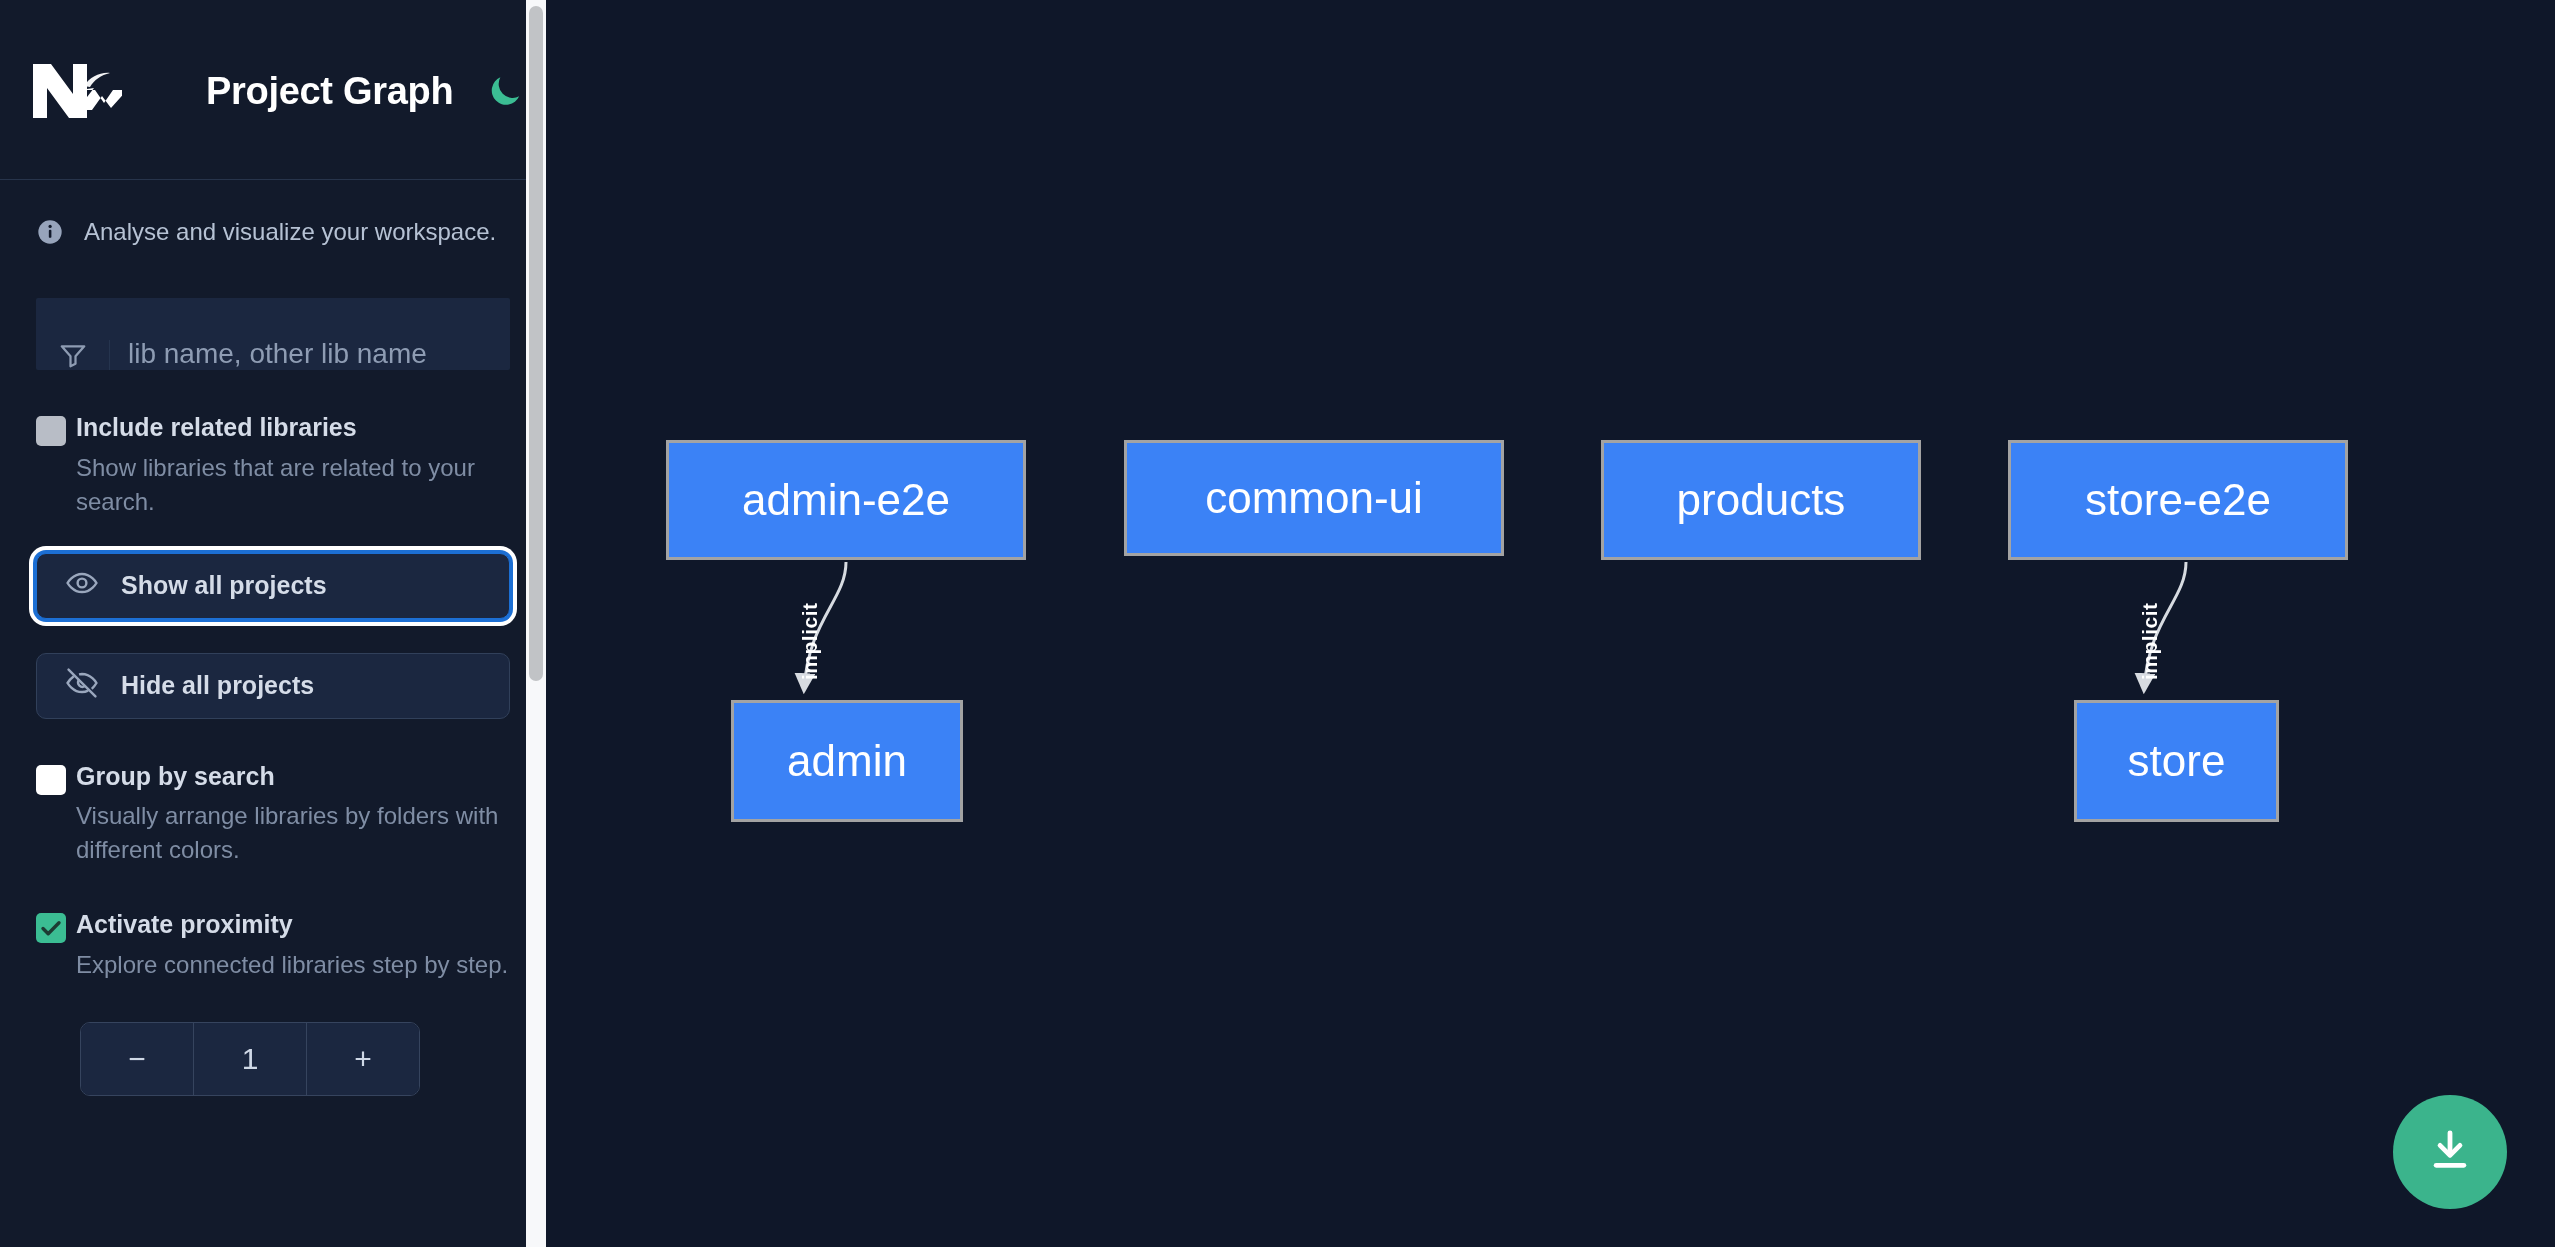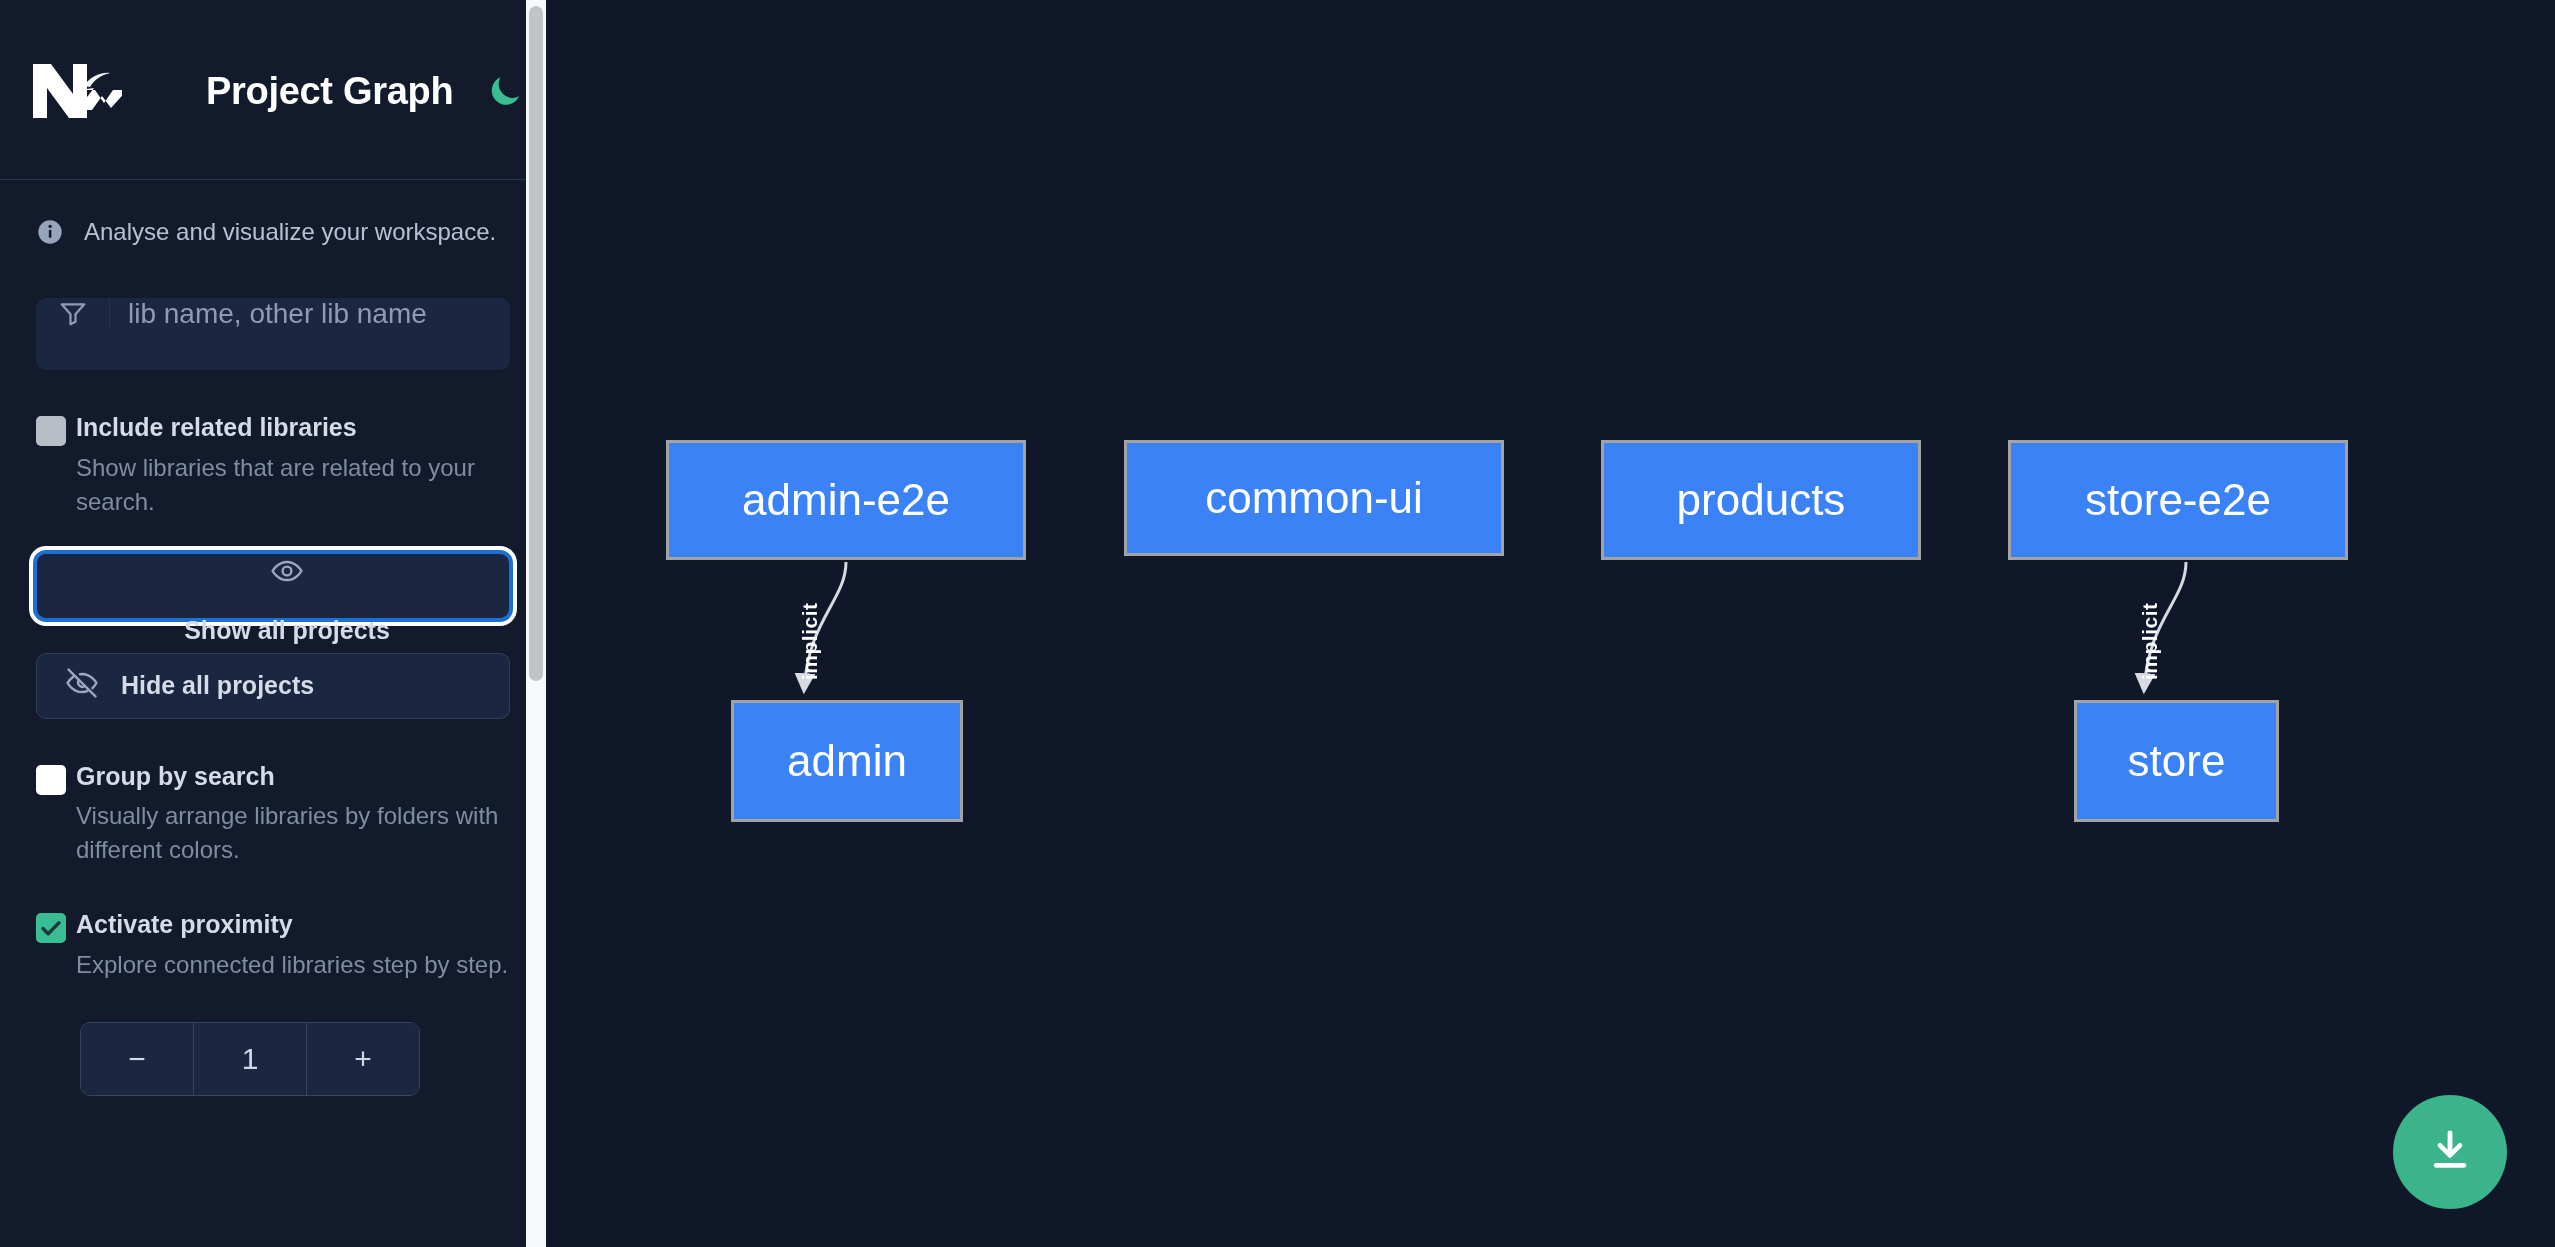--- a/index.html
+++ b/index.html
@@ -41,23 +41,23 @@
   .tagline {
     display: flex; align-items: flex-end; gap: 20px;
     padding-top: 38px;
     font-size: 24px; color: #b6c2d4;
   }
   .info-ico { flex: 0 0 28px; width: 28px; height: 28px; }
 
   .search-wrap {
     margin-top: 52px;
     height: 72px;
-    display: flex; align-items: flex-start;
+    display: flex; align-items: flex-end;
     background: #1b2740;
-    border-radius: 10px;
+    border-radius: 2px;
     overflow: hidden;
   }
   .search-ico-box {
     width: 74px; display: flex; align-items: center; justify-content: center;
     border-right: 1px solid #25344e;
   }
   .search-input {
     flex: 1; border: 0; outline: 0; background: transparent;
     color: #cfd8e6; font-size: 28px; padding: 0 18px;
     font-family: "Liberation Sans", sans-serif;
@@ -79,21 +79,20 @@
     margin-top: 34px; height: 66px; width: 100%;
     background: #1b2740;
     border: 1px solid #31405a; border-radius: 10px;
     display: flex; align-items: center; gap: 22px;
     padding-left: 28px; cursor: pointer;
     color: #d5dce8; font-size: 25px; font-weight: 700;
   }
   .btn.focused {
     border-color: #1c6fd4;
     box-shadow: 0 0 0 3px #1c6fd4, 0 0 0 7px #ffffff;
-    flex-direction: column;
   }
   .btn svg { flex: 0 0 34px; }
 
   .stepper {
     margin: 40px 0 0 44px;
     width: 340px; height: 74px;
     display: flex;
     border: 1px solid #36445e; border-radius: 10px;
     overflow: hidden;
   }

